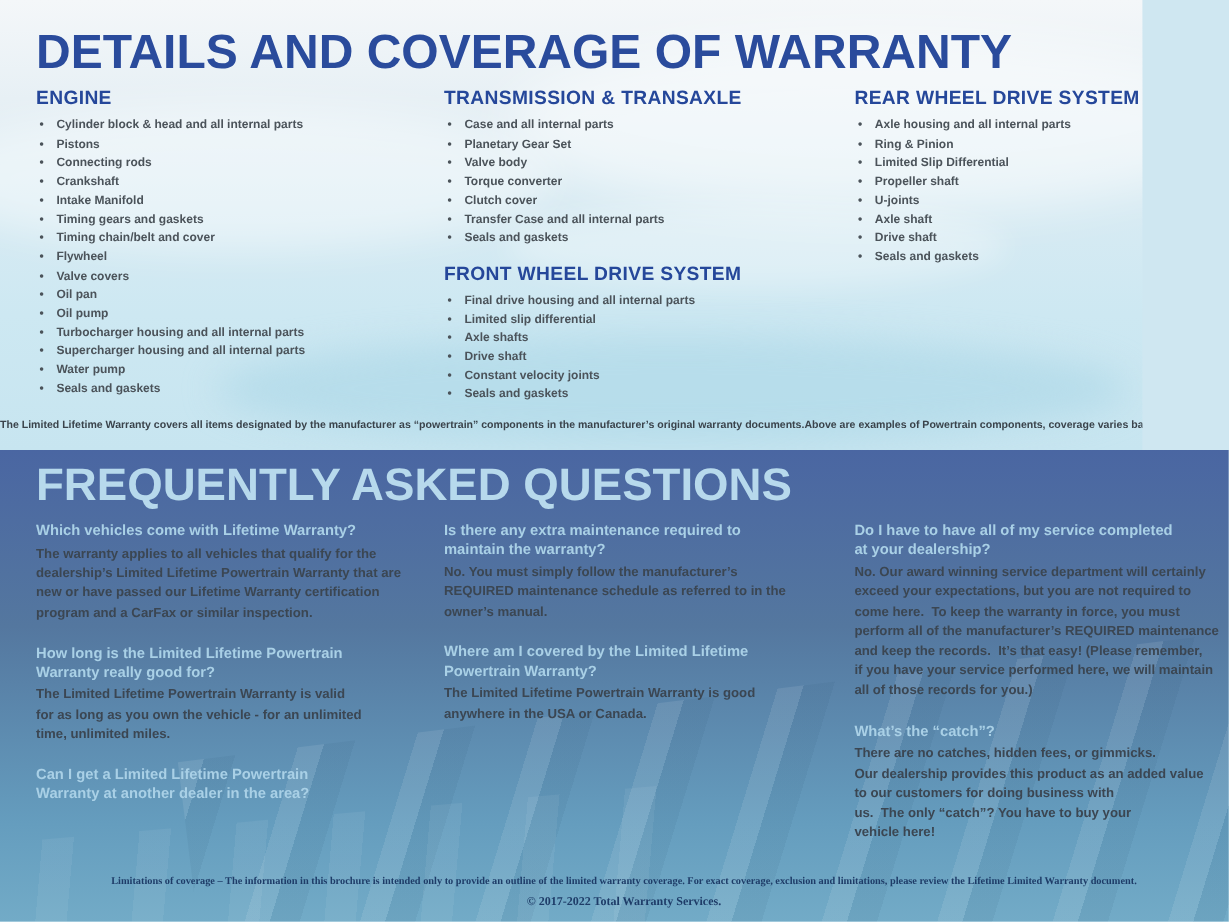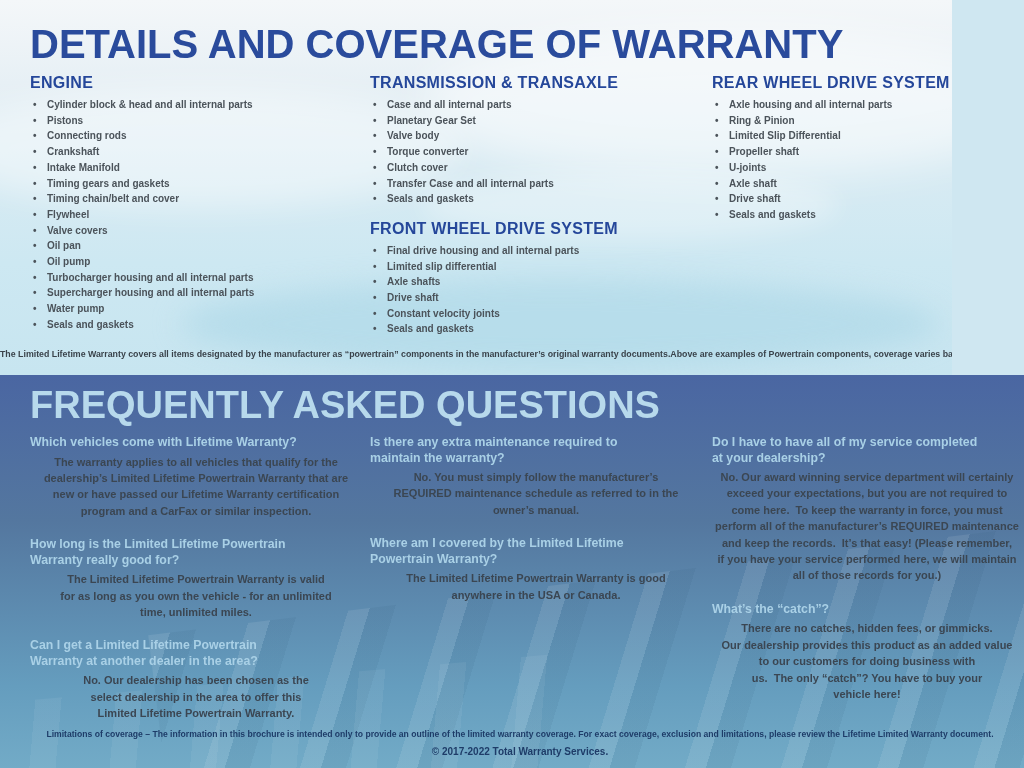--- a/index.html
+++ b/index.html
@@ -69,24 +69,24 @@
   .faq-col { position:absolute; top:60px; }
   .faq-col.col1 { left:30px;  width:332px; }
   .faq-col.col2 { left:370px; width:332px; }
   .faq-col.col3 { left:712px; width:310px; }
   .qa + .qa { margin-top:18px; }
   .qa .q {
     font-size:12.3px; font-weight:bold; color:#a9d0e6; line-height:15.5px;
     white-space:pre; margin-bottom:3px;
   }
   .qa .a {
-    font-size:11px; font-weight:600; color:#3b4652; line-height:16.4px; white-space:pre;text-align:center;
-  }
-
-  .footer { position:absolute; left:16px; right:0; top:354px; text-align:center; }
+    font-size:11px; font-weight:600; color:#3b4652; line-height:16.4px; white-space:pre;
+  }
+
+  .footer { position:absolute; left:16px; right:0; top:354px; text-align:center;font-family:Liberation Serif, serif; }
   .footer .f1 { font-size:8.6px; font-weight:600; color:#1e3c68; white-space:pre; }
   .footer .f2 { font-size:10px; font-weight:600; color:#1e3c68; margin-top:7px; }
 </style>
 </head>
 <body>
 
 <div class="page">
 
   <div class="coverage">
     <div class="cloud c1"></div>
@@ -181,23 +181,20 @@
       <div class="qa">
         <div class="q">How long is the Limited Lifetime Powertrain
 Warranty really good for?</div>
         <div class="a">The Limited Lifetime Powertrain Warranty is valid
 for as long as you own the vehicle - for an unlimited
 time, unlimited miles.</div>
       </div>
       <div class="qa">
         <div class="q">Can I get a Limited Lifetime Powertrain
 Warranty at another dealer in the area?</div>
-        <div class="a">No. Our dealership has been chosen as the
-select dealership in the area to offer this
-Limited Lifetime Powertrain Warranty.</div>
       </div>
     </div>
 
     <div class="faq-col col2">
       <div class="qa">
         <div class="q">Is there any extra maintenance required to
 maintain the warranty?</div>
         <div class="a">No. You must simply follow the manufacturer’s
 REQUIRED maintenance schedule as referred to in the
 owner’s manual.</div>

